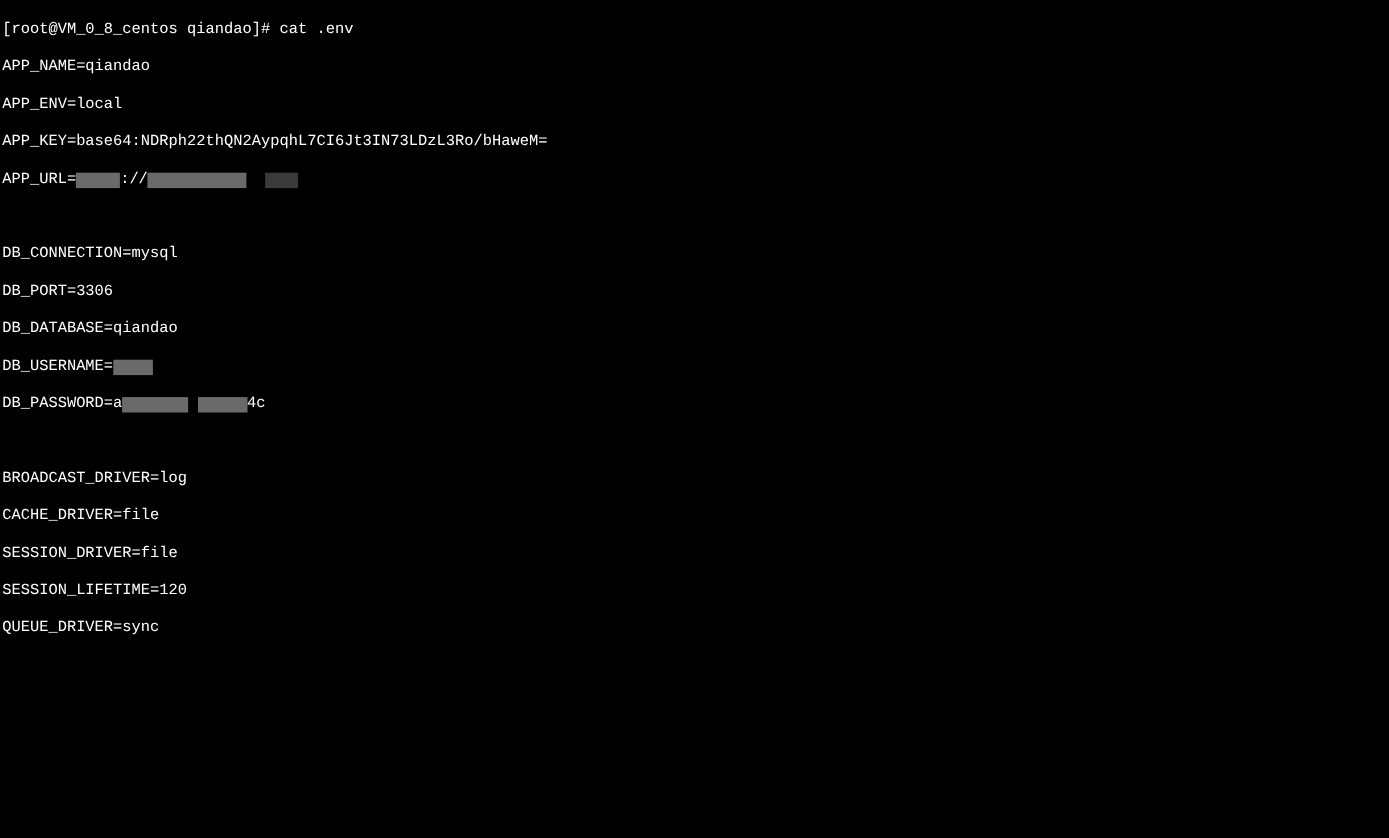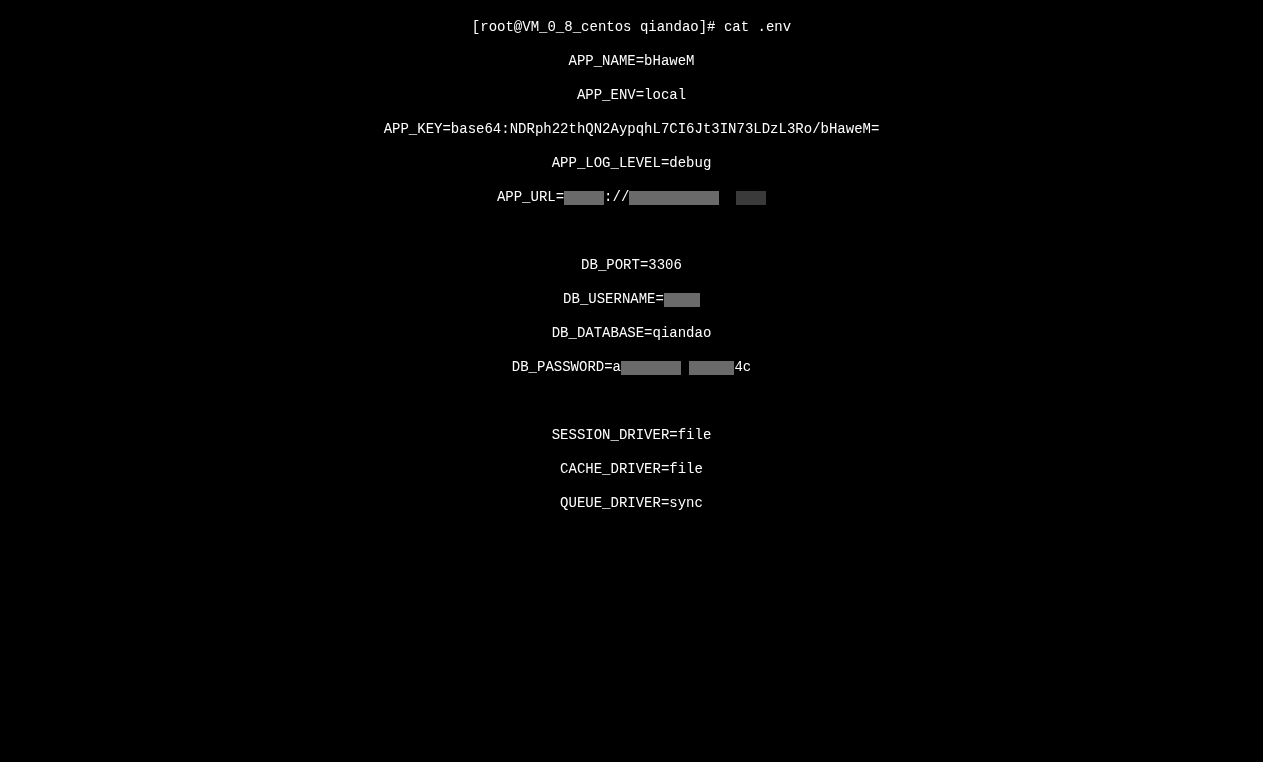--- a/index.html
+++ b/index.html
@@ -18,52 +18,53 @@
       height: 762px;
       overflow: hidden;
     }
     .terminal {
       white-space: pre;
     }
     .line {
       display: flex;
       align-items: center;
       height: 17px;
-      justify-content: center;
     }
     .redacted {
       display: inline-block;
       height: 14px;
       vertical-align: middle;
     }
     .redact-gray {
       background-color: #6a6a6a;
     }
     .redact-dark {
       background-color: #3a3a3a;
     }
   </style>
 </head>
 <body>
 
 <div class="terminal">
 <div class="line"><span>[root@VM_0_8_centos qiandao]# </span><span>cat .env</span></div>
-<div class="line">APP_NAME=bHaweM</div>
+<div class="line">APP_NAME=qiandao</div>
 <div class="line">APP_ENV=local</div>
 <div class="line">APP_KEY=base64:NDRph22thQN2AypqhL7CI6Jt3IN73LDzL3Ro/bHaweM=</div>
-<div class="line">APP_LOG_LEVEL=debug</div>
 <div class="line"><span>APP_URL=</span><span class="redacted redact-gray" style="width:40px"></span><span>://</span><span class="redacted redact-gray" style="width:90px"></span><span>&nbsp;&nbsp;</span><span class="redacted redact-dark" style="width:30px"></span></div>
 <div class="line">&nbsp;</div>
+<div class="line">DB_CONNECTION=mysql</div>
 <div class="line">DB_PORT=3306</div>
+<div class="line">DB_DATABASE=qiandao</div>
 <div class="line"><span>DB_USERNAME=</span><span class="redacted redact-gray" style="width:36px"></span></div>
-<div class="line">DB_DATABASE=qiandao</div>
 <div class="line"><span>DB_PASSWORD=a</span><span class="redacted redact-gray" style="width:60px"></span><span>&nbsp;</span><span class="redacted redact-gray" style="width:45px"></span><span>4c</span></div>
 <div class="line">&nbsp;</div>
+<div class="line">BROADCAST_DRIVER=log</div>
+<div class="line">CACHE_DRIVER=file</div>
 <div class="line">SESSION_DRIVER=file</div>
-<div class="line">CACHE_DRIVER=file</div>
+<div class="line">SESSION_LIFETIME=120</div>
 <div class="line">QUEUE_DRIVER=sync</div>
 <div class="line">&nbsp;</div>
 
 
 
 
 
 
 
 

